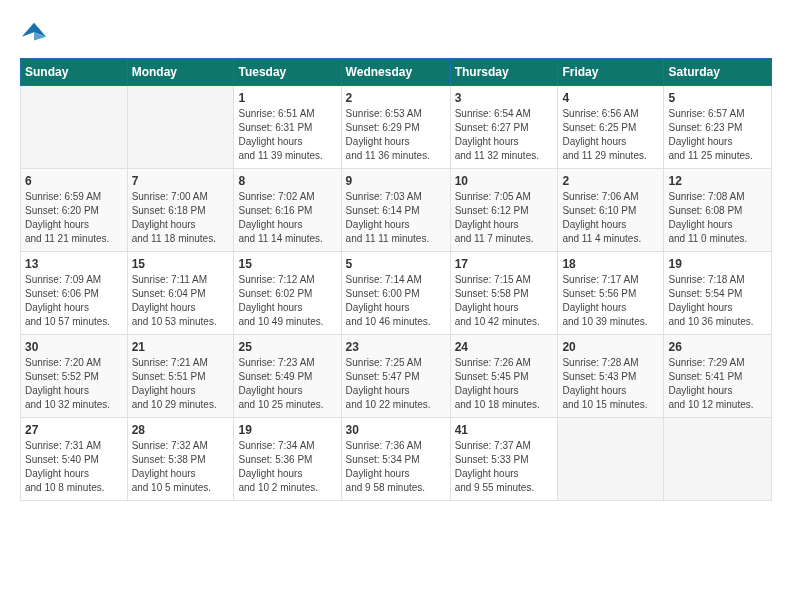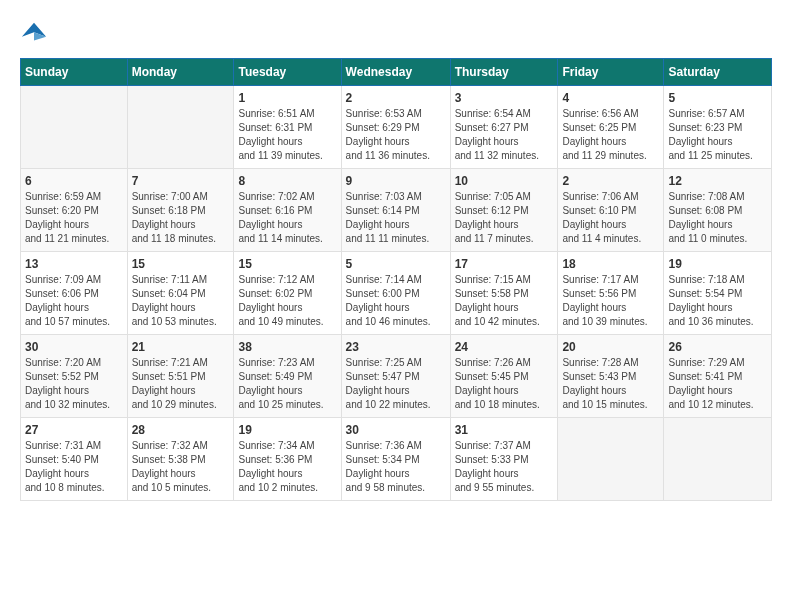--- a/index.html
+++ b/index.html
@@ -315,21 +315,21 @@
         <td>
           <span class="day-num">21</span>
         <div class="day-info">
           Sunrise: 7:21 AM<br>
           Sunset: 5:51 PM<br>
           Daylight hours<br>
           and 10 29 minutes.
         </div>
         </td>
         <td>
-          <span class="day-num">38</span>
+          <span class="day-num">25</span>
         <div class="day-info">
           Sunrise: 7:23 AM<br>
           Sunset: 5:49 PM<br>
           Daylight hours<br>
           and 10 25 minutes.
         </div>
         </td>
         <td>
           <span class="day-num">23</span>
         <div class="day-info">
@@ -398,21 +398,21 @@
         <td>
           <span class="day-num">30</span>
         <div class="day-info">
           Sunrise: 7:36 AM<br>
           Sunset: 5:34 PM<br>
           Daylight hours<br>
           and 9 58 minutes.
         </div>
         </td>
         <td>
-          <span class="day-num">31</span>
+          <span class="day-num">41</span>
         <div class="day-info">
           Sunrise: 7:37 AM<br>
           Sunset: 5:33 PM<br>
           Daylight hours<br>
           and 9 55 minutes.
         </div>
         </td>
         <td class="empty-cell"></td>
         <td class="empty-cell"></td>
       </tr>

